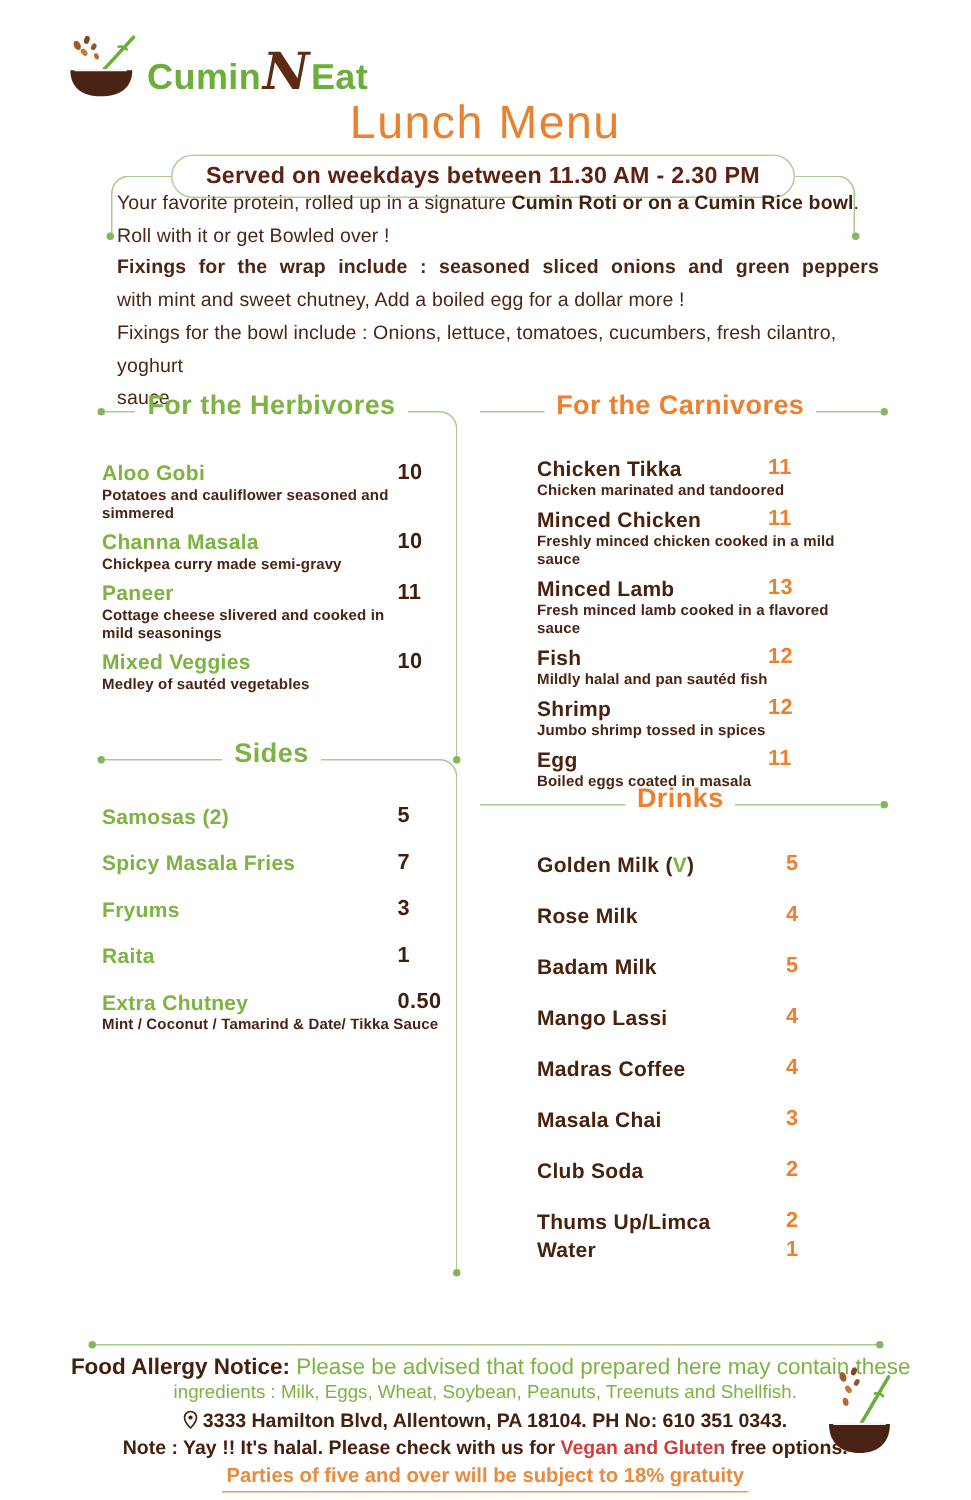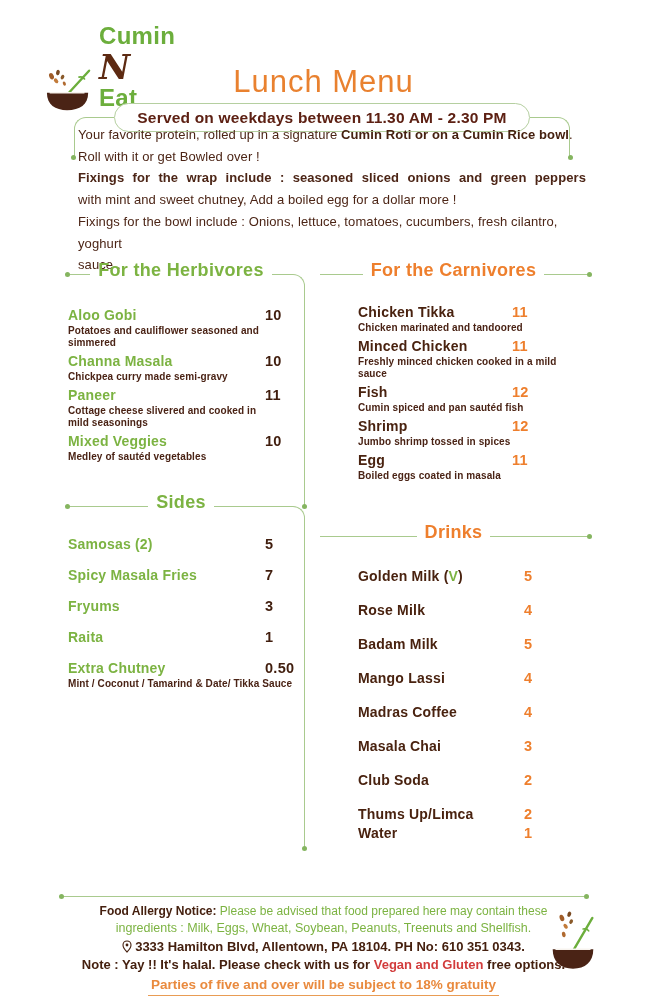--- a/index.html
+++ b/index.html
@@ -1,21 +1,21 @@
 <!DOCTYPE html>
 <html><head>
 <meta charset="utf-8">
 <style>
   * { margin:0; padding:0; box-sizing:border-box; }
   body { background:#ffffff; font-family:"Liberation Sans", sans-serif; }
   .page { position:relative; width:647px; height:1000px; background:#fff; overflow:hidden; margin:0 auto; }
 
   
   .logo { position:absolute; left:42px; top:22px; display:flex; align-items:flex-end; }
-  .logo-text { display:flex; align-items:baseline; margin-left:4px;flex-direction:column; }
+  .logo-text { display:flex; align-items:baseline; margin-left:4px; }
   .lg-green { font-size:24px; font-weight:700; color:#6cae3c; letter-spacing:0.3px; }
   .lg-n { font-family:"DejaVu Serif", serif; font-style:italic; font-size:34px; font-weight:700; color:#5d2a12; margin:0 1px; line-height:1; }
 
   
   .title { position:absolute; left:0; top:64px; width:100%; text-align:center;
            font-size:31px; color:#e9812f; letter-spacing:1px; font-weight:400; }
   .banner-pill { position:absolute; left:114px; top:103px; width:416px; height:29px;
                  border:1.5px solid #b5cfa0; border-radius:15px;
                  display:flex; align-items:center; justify-content:center; background:#fff; }
   .banner-pill span { font-size:15.5px; font-weight:700; color:#5d2013; letter-spacing:0.2px; }
@@ -71,21 +71,21 @@
   #sec-herb  .menu-item { margin-top:4px; }  #sec-herb  .menu-item:first-child { margin-top:24px; }
   #sec-carn  .menu-item { margin-top:4px; }  #sec-carn  .menu-item:first-child { margin-top:21px; }
   #sec-sides .menu-item { margin-top:15px; } #sec-sides .menu-item:first-child { margin-top:21px; }
   #sec-drinks .menu-item { margin-top:18px; } #sec-drinks .menu-item:first-child { margin-top:23px; }
   #sec-drinks .menu-item:last-child { margin-top:3px; }
 
   
   .f-divider { position:absolute; left:62px; top:896px; width:524px; border-top:1.5px solid #a9ca8e; }
   .footer { position:absolute; left:40px; top:903px; width:567px; text-align:center; }
   .f-line { line-height:17px; }
-  .f1 { font-size:12px; }
+  .f1 { font-size:15px;text-align:right; }
   .f-label { font-weight:700; color:#45200f; }
   .f-green { color:#7cb342; font-weight:400; }
   .f2 { font-size:12.5px; color:#7cb342; }
   .f3 { font-size:13px; font-weight:700; color:#45200f; margin-top:1px; }
   .f4 { font-size:13px; font-weight:700; color:#45200f; margin-top:1px; }
   .f-red { color:#d23c3c; }
   .f5 { margin-top:2px; }
   .f5 span { display:inline-block; font-size:13.5px; font-weight:700; color:#e98a3e;
              border-bottom:1.5px solid #e99c54; padding:0 3px 2px; }
   .pin-icon { display:inline-block; vertical-align:-2px; margin-right:3px; }
@@ -192,24 +192,31 @@
         </div>
         <div class="menu-item">
           <div class="i-row">
             <span class="i-name">Minced Chicken</span>
             <span class="i-price">11</span>
           </div>
           <div class="i-desc">Freshly minced chicken cooked in a mild sauce</div>
         </div>
         <div class="menu-item">
           <div class="i-row">
+            <span class="i-name">Minced Lamb</span>
+            <span class="i-price">13</span>
+          </div>
+          <div class="i-desc">Fresh minced lamb cooked in a flavored sauce</div>
+        </div>
+        <div class="menu-item">
+          <div class="i-row">
             <span class="i-name">Fish</span>
             <span class="i-price">12</span>
           </div>
-          <div class="i-desc">Cumin spiced and pan sautéd fish</div>
+          <div class="i-desc">Mildly halal and pan sautéd fish</div>
         </div>
         <div class="menu-item">
           <div class="i-row">
             <span class="i-name">Shrimp</span>
             <span class="i-price">12</span>
           </div>
           <div class="i-desc">Jumbo shrimp tossed in spices</div>
         </div>
         <div class="menu-item">
           <div class="i-row">

